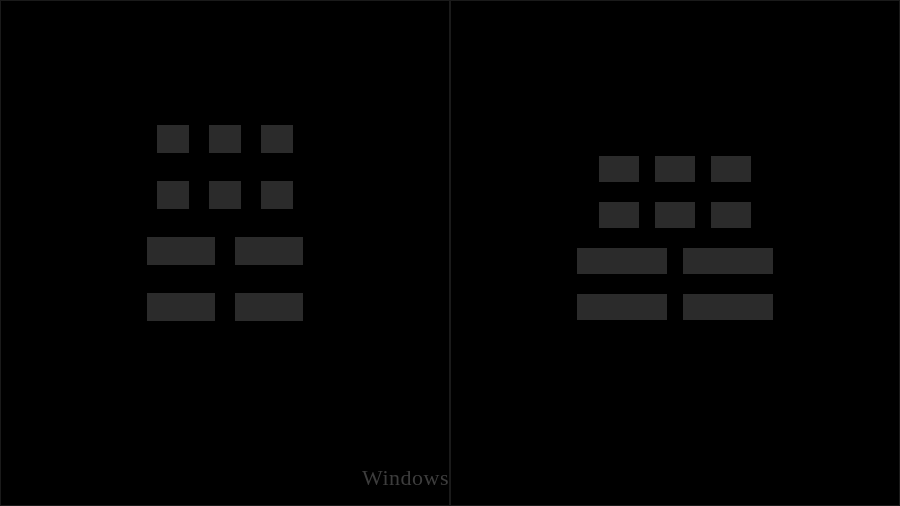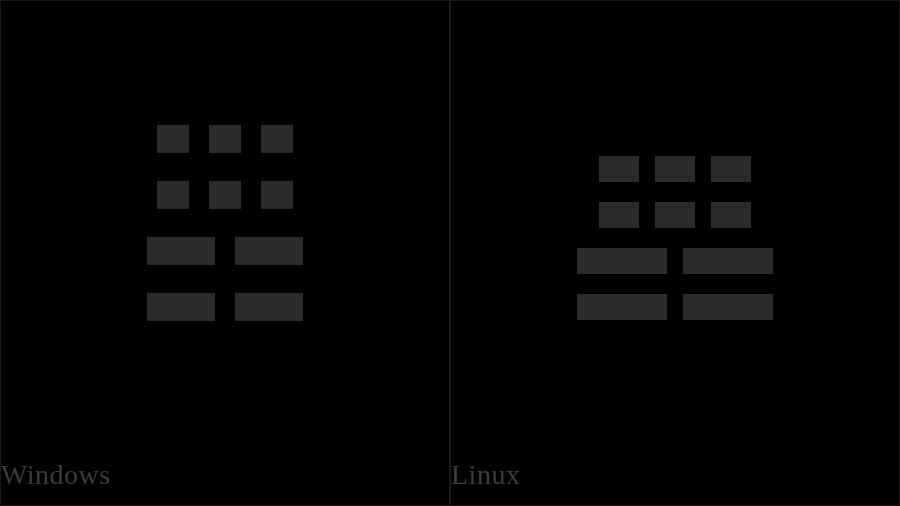--- a/index.html
+++ b/index.html
@@ -38,23 +38,23 @@
     
     .linux .seg-sm { width: 40px; }
     .linux .seg-md { width: 90px; }
     .linux .glyph-row { gap: 16px; }
     .linux .glyph-container { gap: 20px; margin-top: -30px; }
     .linux .seg { height: 26px; }
     .caption {
       position: absolute;
       bottom: 14px;
       width: 100%;
-      text-align: left;
+      text-align: right;
       color: #3d3d3d;
-      font-size: 28px;
+      font-size: 22px;
       letter-spacing: 0.5px;
     }
   </style>
 </head>
 <body>
 
 <div class="panel">
   <div class="glyph-container">
     <div class="glyph-row">
       <div class="seg seg-sm"></div>
@@ -92,14 +92,13 @@
     </div>
     <div class="glyph-row">
       <div class="seg seg-md"></div>
       <div class="seg seg-md"></div>
     </div>
     <div class="glyph-row">
       <div class="seg seg-md"></div>
       <div class="seg seg-md"></div>
     </div>
   </div>
-  <div class="caption">Linux</div>
 </div>
 
 </body></html>

